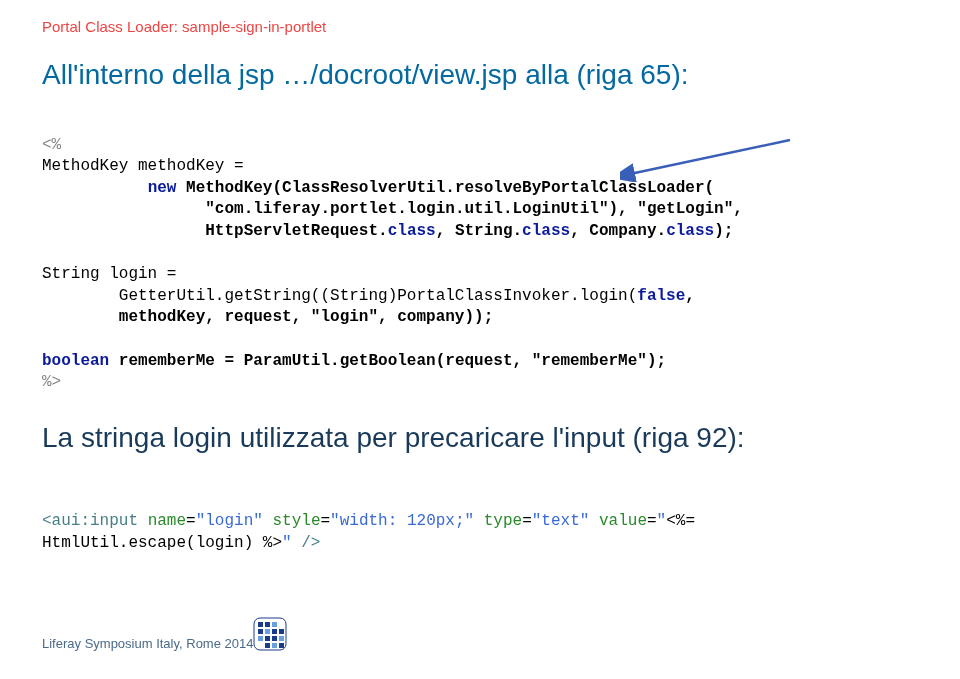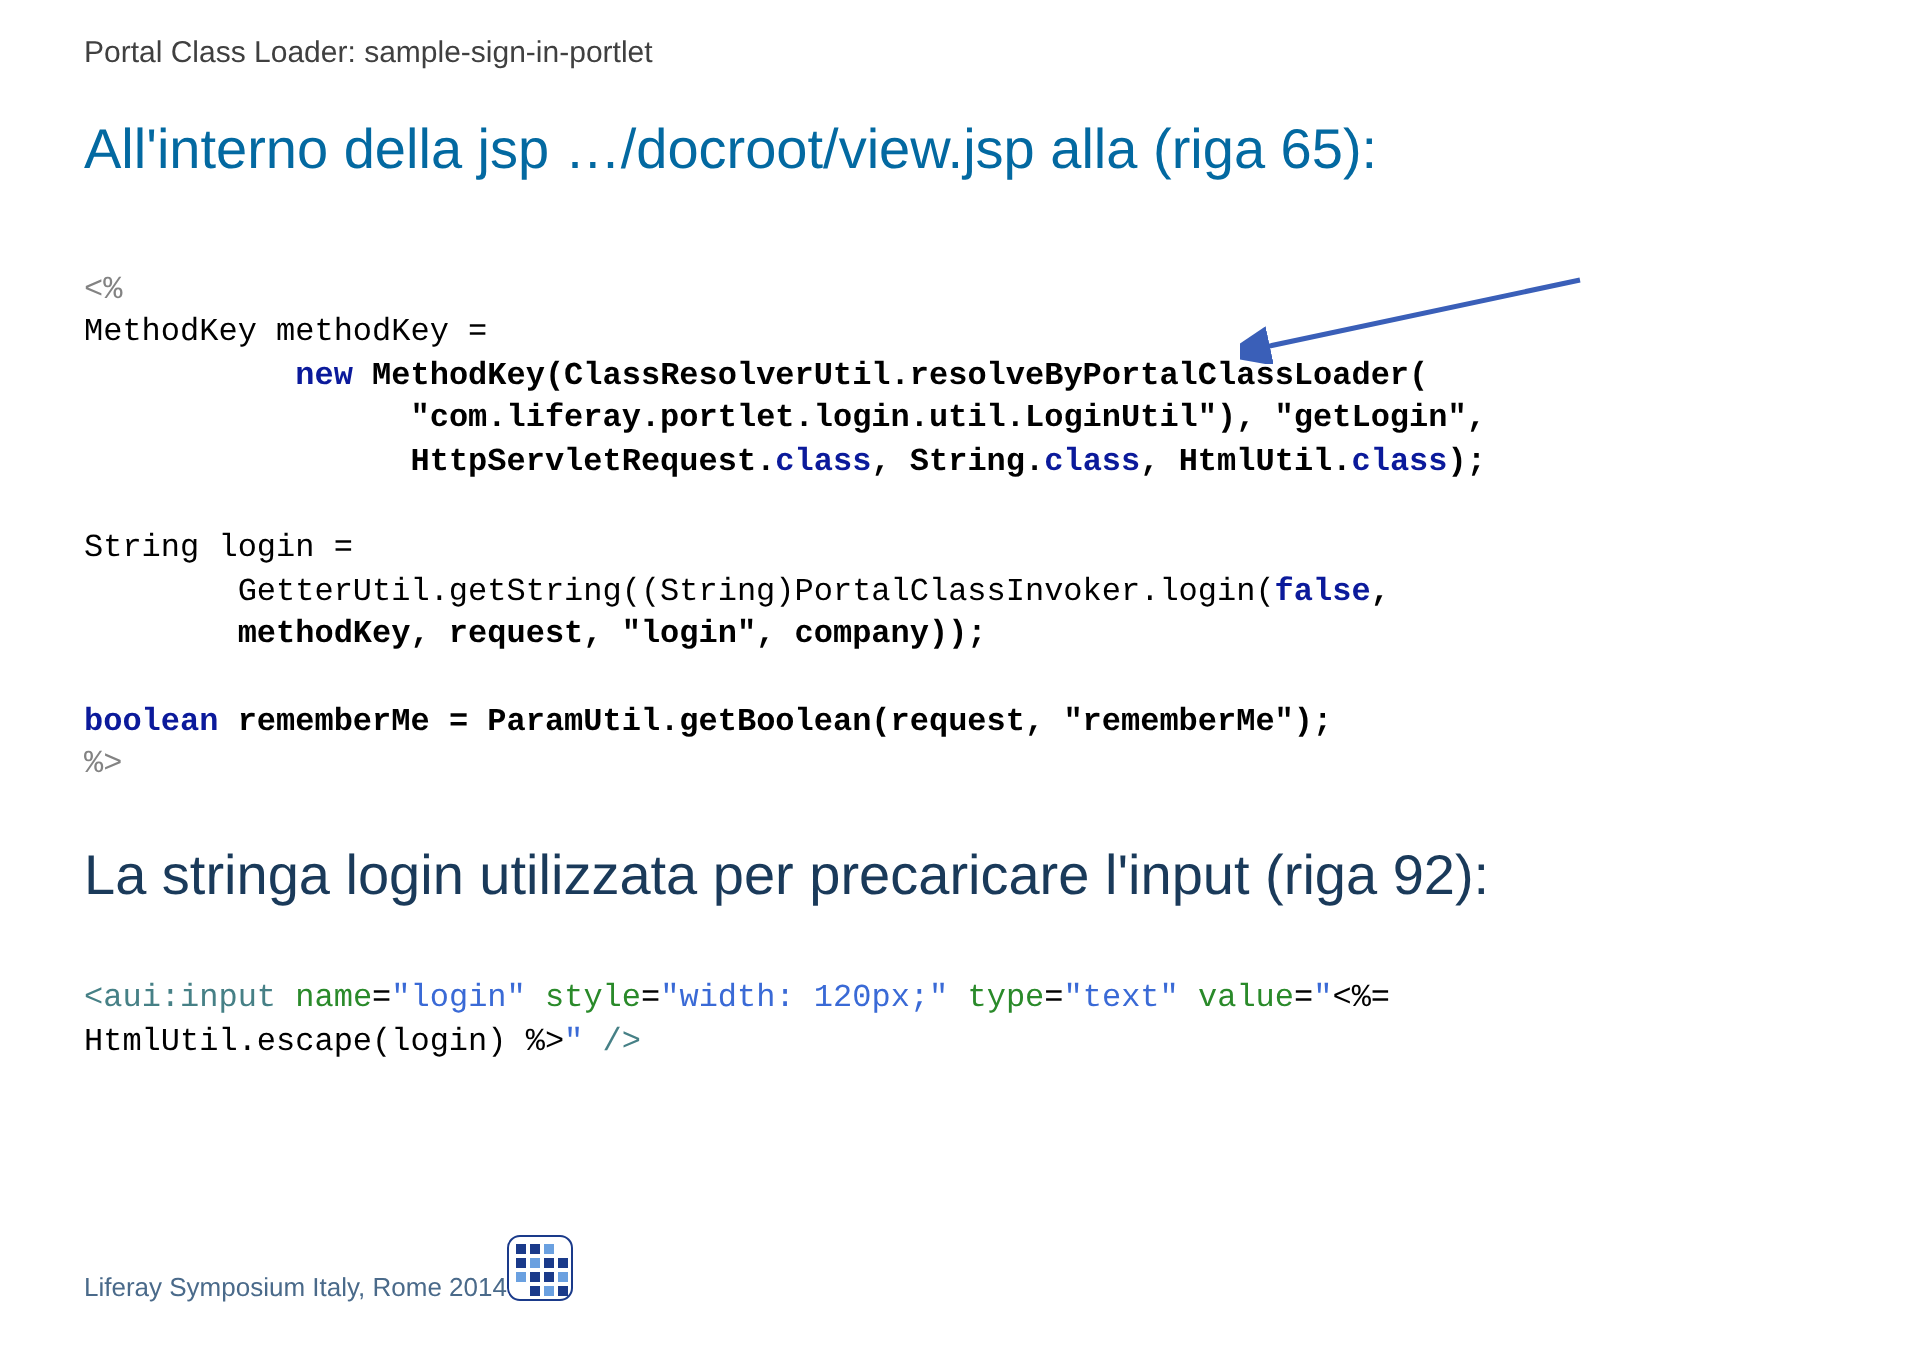--- a/index.html
+++ b/index.html
@@ -7,21 +7,21 @@
     width: 960px;
     height: 679px;
     background: #fff;
     font-family: Arial, Helvetica, sans-serif;
     position: relative;
     padding: 18px 42px 0 42px;
     color: #222;
   }
   .header {
     font-size: 15px;
-    color: #404040;
+    color: #ef4444;
     margin-bottom: 24px;
   }
   .title {
     font-size: 28px;
     color: #0369a1;
     font-weight: normal;
     margin-bottom: 22px;
   }
   .code {
     font-family: "Courier New", Courier, monospace;
@@ -38,21 +38,21 @@
     position: absolute;
     left: 620px;
     top: 132px;
     pointer-events: none;
   }
   .subtitle {
     font-size: 28px;
     color: #1a3a5a;
     font-weight: normal;
     margin-top: 28px;
-    margin-bottom: 14px;
+    margin-bottom: 36px;
   }
   .code2 {
     font-family: "Courier New", Courier, monospace;
     font-size: 16px;
     line-height: 1.35;
     white-space: pre;
     color: #000;
   }
   .teal   { color: #468086; }
   .green  { color: #2a8a2a; }
@@ -92,21 +92,21 @@
     </defs>
     <line x1="170" y1="8" x2="10" y2="42" stroke="#3a5fb8" stroke-width="2.5" marker-end="url(#ah)"></line>
   </svg>
 </div>
 
 <div class="code">
 <span class="kw-gray">&lt;%</span>
 <span>MethodKey methodKey =</span>
 <span>           </span><span class="kw-blue">new</span><span class="kw-bold"> MethodKey(ClassResolverUtil.resolveByPortalClassLoader(</span>
 <span>                 </span><span class="kw-bold">"com.liferay.portlet.login.util.LoginUtil"), "getLogin",</span>
-<span>                 </span><span class="kw-bold">HttpServletRequest.</span><span class="kw-blue">class</span><span class="kw-bold">, String.</span><span class="kw-blue">class</span><span class="kw-bold">, HtmlUtil.</span><span class="kw-blue">class</span><span class="kw-bold">);</span>
+<span>                 </span><span class="kw-bold">HttpServletRequest.</span><span class="kw-blue">class</span><span class="kw-bold">, String.</span><span class="kw-blue">class</span><span class="kw-bold">, Company.</span><span class="kw-blue">class</span><span class="kw-bold">);</span>
 <span></span>
 <span>String login =</span>
 <span>        </span><span>GetterUtil.getString((String)PortalClassInvoker.login(</span><span class="kw-blue">false</span><span class="kw-bold">,</span>
 <span>        </span><span class="kw-bold">methodKey, request, "login", company));</span>
 <span></span>
 <span class="kw-blue">boolean</span><span class="kw-bold"> rememberMe = ParamUtil.getBoolean(request, "rememberMe");</span>
 <span class="kw-gray">%&gt;</span>
 </div>
 
 <div class="subtitle">La stringa login utilizzata per precaricare l'input (riga 92):</div>

